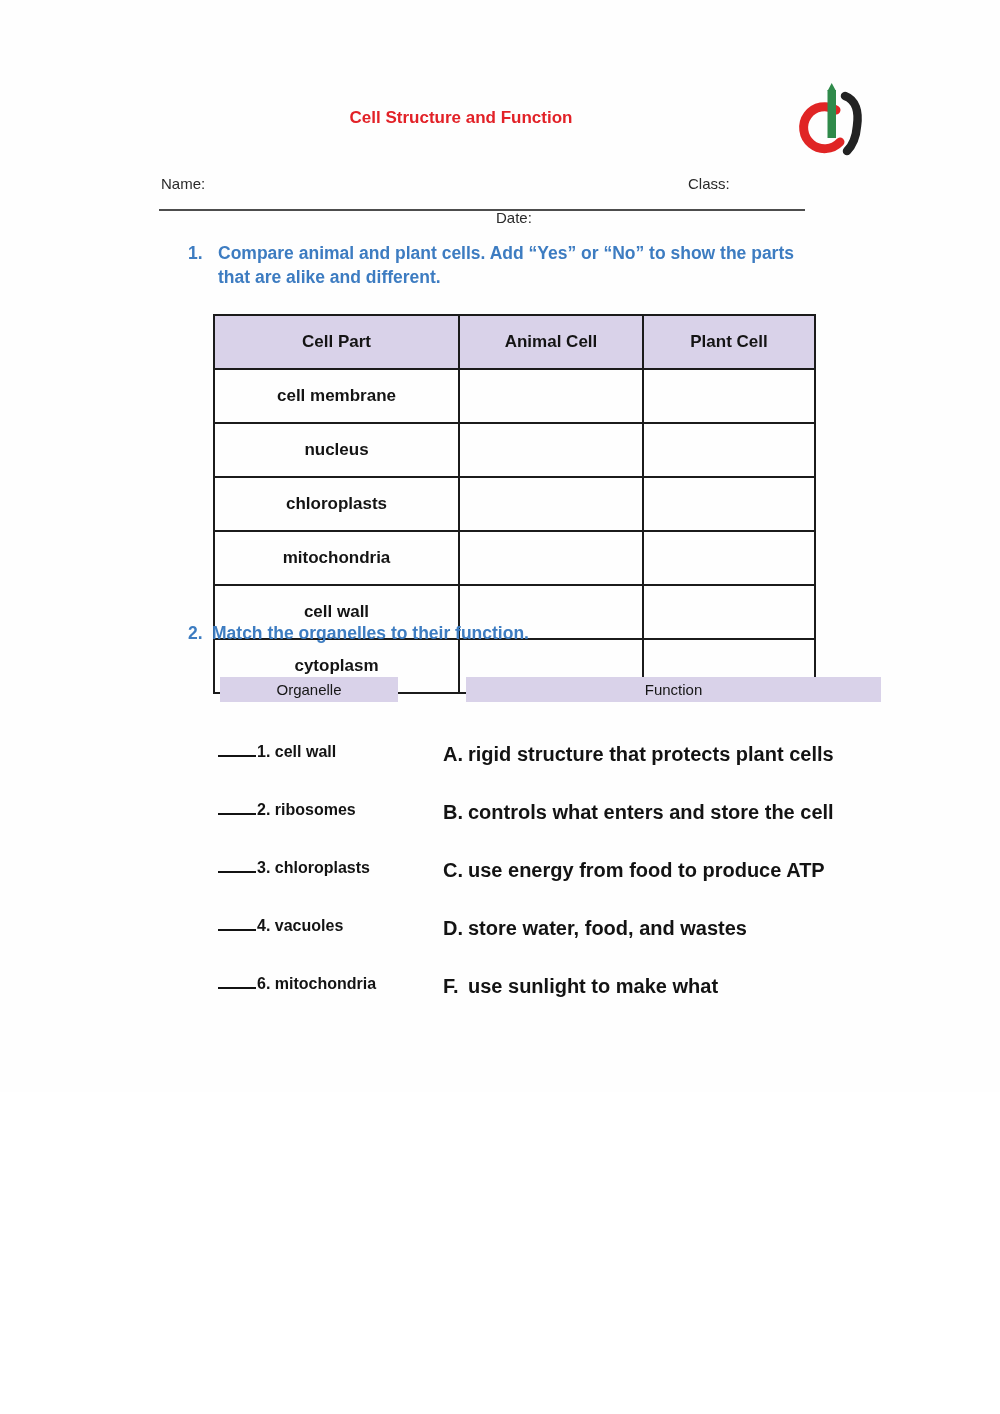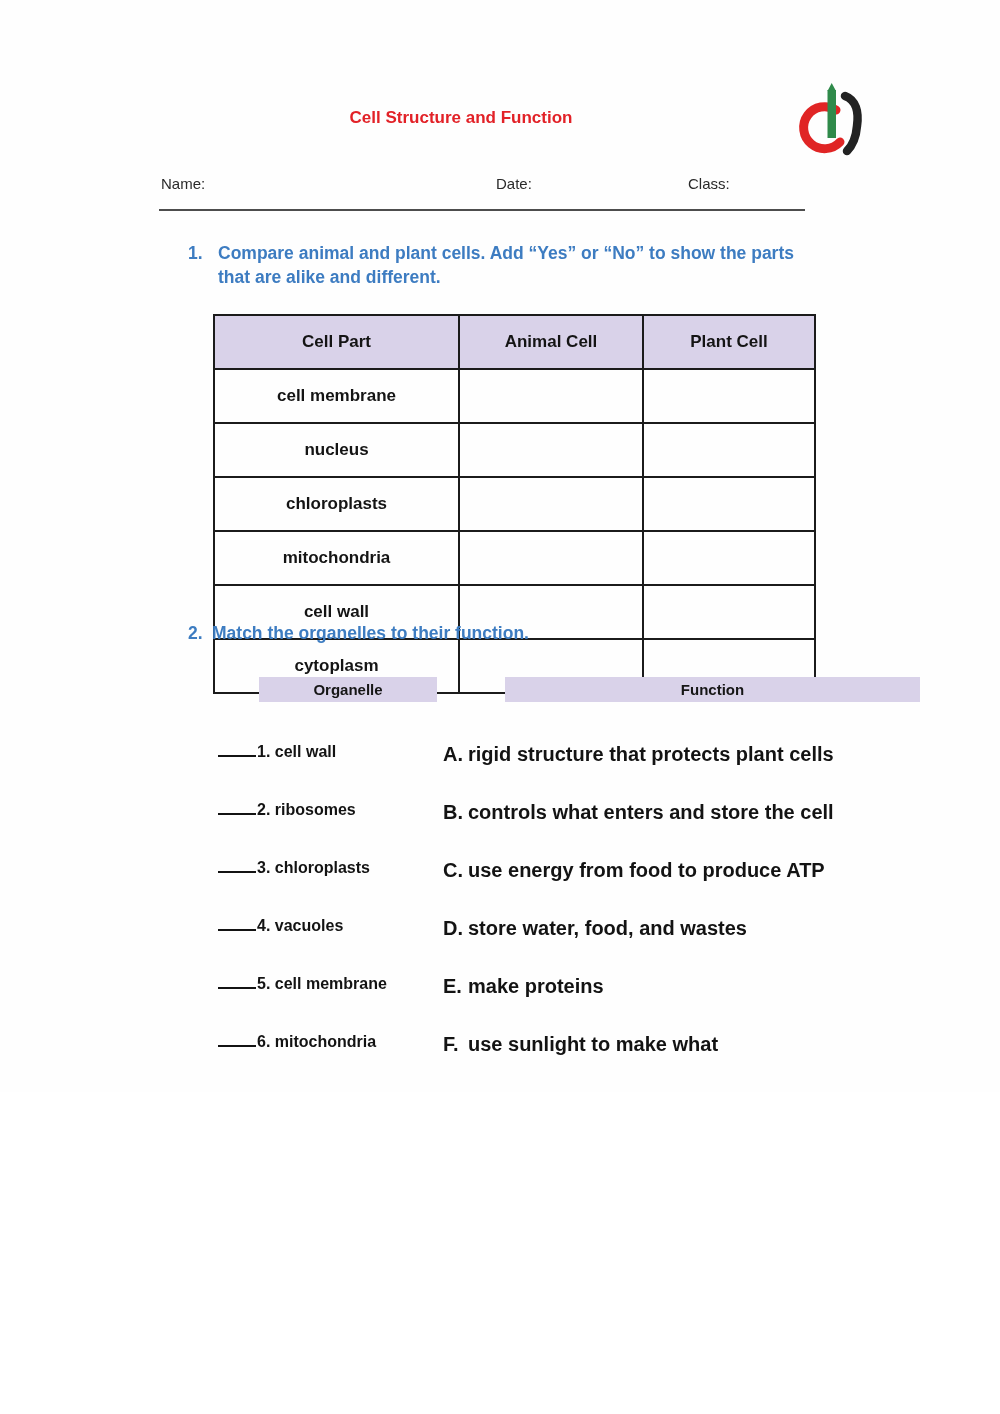--- a/index.html
+++ b/index.html
@@ -12,21 +12,21 @@
 
   
   .title {
     position:absolute; top:108px; left:0; width:922px;
     text-align:center; font-size:17px; font-weight:bold; color:#e22127;
   }
   .brand-logo { position:absolute; top:82px; left:795px; width:72px; height:80px; }
 
   .id-row span { position:absolute; top:175px; font-size:15px; color:#2a2a2a; }
   .name-label  { left:161px; }
-  .date-label  { left:496px; }
+  .date-label  { left:496px;margin-top:34px; }
   .class-label { left:688px; }
   .header-line {
     position:absolute; top:209px; left:159px; width:646px;
     border-top:2px solid #4d4d4d;
   }
 
   
   .question {
     position:absolute; display:flex; color:#3d7cc1;
     font-weight:bold; font-size:17.5px; line-height:24px;
@@ -48,21 +48,21 @@
   }
   .compare-table th { background:#d9d2e9; }
   .col-part   { width:245px; }
   .col-animal { width:184px; }
   .col-plant  { width:172px; }
 
   
   .col-header {
     position:absolute; top:677px; height:25px; background:#d9d2e9;
     display:flex; align-items:center; justify-content:center;
-    font-size:15px; font-weight:bold; color:#161616;margin-left:39px;
+    font-size:15px; font-weight:normal; color:#161616;
   }
   .organelle-header { left:220px; width:178px; }
   .function-header  { left:466px; width:415px; }
 
   .match-list { position:absolute; top:743px; left:218px; width:700px;
     display:flex; flex-direction:column; }
   .match-row { display:flex; height:24px; margin-bottom:34px; align-items:flex-start; }
   .match-left { flex:0 0 225px; font-size:16px; font-weight:bold; color:#131313; white-space:nowrap; }
   .blank {
     display:inline-block; width:38px; height:14px;
@@ -180,24 +180,20 @@
     <div class="match-row">
       <span class="match-left"><span class="blank"></span><span>3.</span> <span>chloroplasts</span></span>
       <span class="match-right"><span class="match-letter">C.</span><span>use energy from food to produce ATP</span></span>
     </div>
 
     <div class="match-row">
       <span class="match-left"><span class="blank"></span><span>4.</span> <span>vacuoles</span></span>
       <span class="match-right"><span class="match-letter">D.</span><span>store water, food, and wastes</span></span>
     </div>
 
-    <div class="match-row">
-      <span class="match-left"><span class="blank"></span><span>5.</span> <span>cell membrane</span></span>
-      <span class="match-right"><span class="match-letter">E.</span><span>make proteins</span></span>
-    </div>
 
     <div class="match-row">
       <span class="match-left"><span class="blank"></span><span>6.</span> <span>mitochondria</span></span>
       <span class="match-right"><span class="match-letter">F.</span><span>use sunlight to make what</span></span>
     </div>
 
   </div>
 
   <div class="footer-brand">
     <svg class="w-mark" viewBox="0 0 48 44">

